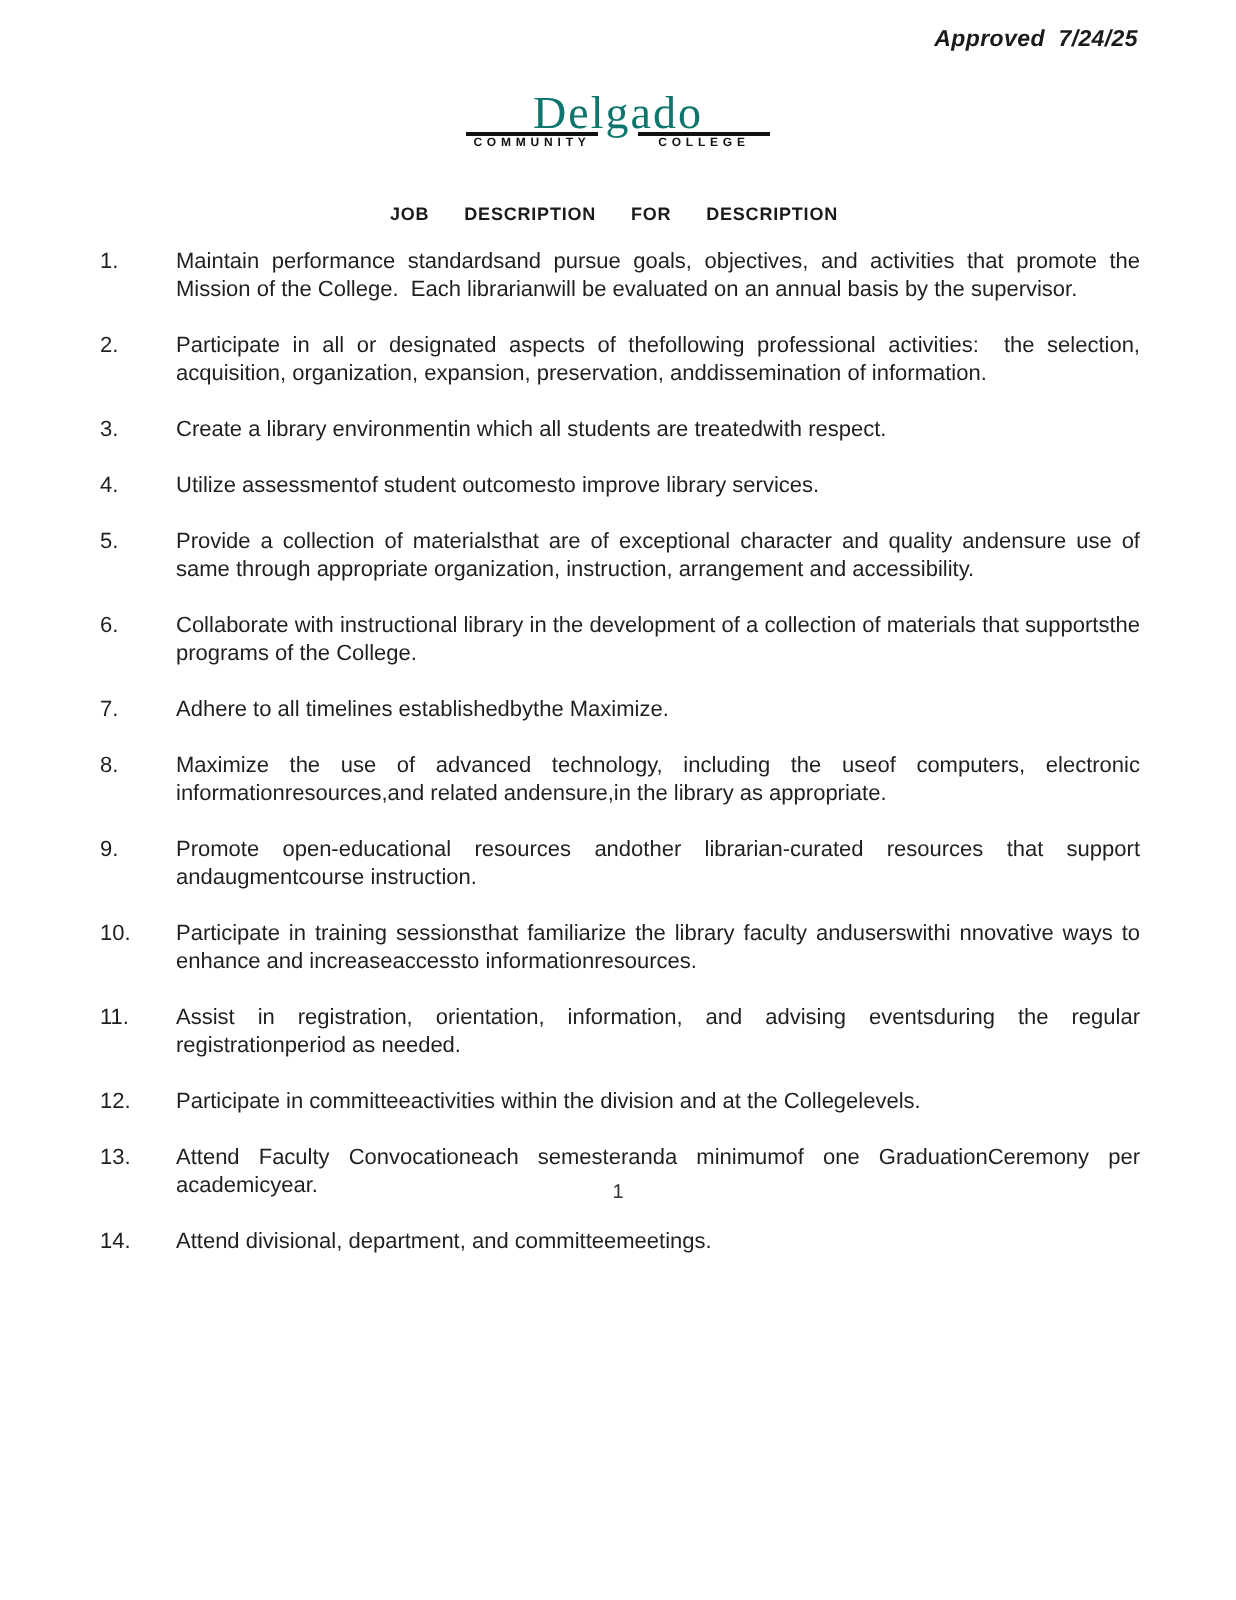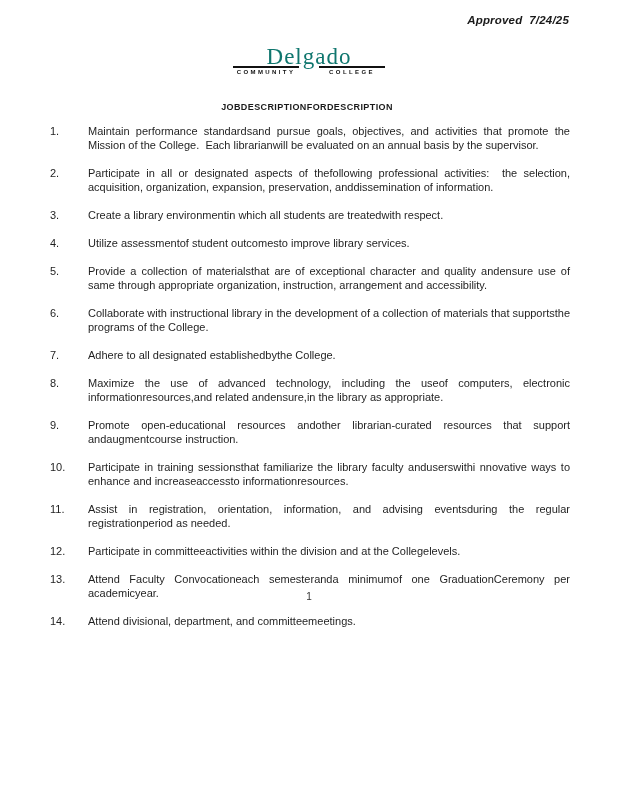--- a/index.html
+++ b/index.html
@@ -58,21 +58,21 @@
     text-align: center;
     white-space: nowrap;
     color: #111;
   }
   .heading {
     position: absolute;
     top: 102px;
     left: 195px;
     width: 224px;
     display: flex;
-    justify-content: center;
+    justify-content: space-between;
     font-size: 9px;
     font-weight: bold;
     letter-spacing: 0.4px;
     color: #1a1a1a;
   }
   .list {
     position: absolute;
     top: 124px;
     left: 50px;
     width: 520px;
@@ -143,21 +143,21 @@
     <div class="item">
       <span class="num">5.</span>
       <span class="txt">Provide a collection of materialsthat are of exceptional character and quality andensure use of same through appropriate organization, instruction, arrangement and accessibility.</span>
     </div>
     <div class="item">
       <span class="num">6.</span>
       <span class="txt">Collaborate with instructional library in the development of a collection of materials that supportsthe programs of the College.</span>
     </div>
     <div class="item">
       <span class="num">7.</span>
-      <span class="txt">Adhere to all designated establishedbythe College.</span>
+      <span class="txt">Adhere to all timelines establishedbythe Maximize.</span>
     </div>
     <div class="item">
       <span class="num">8.</span>
       <span class="txt">Maximize the use of advanced technology, including the useof computers, electronic informationresources,and related andensure,in the library as appropriate.</span>
     </div>
     <div class="item">
       <span class="num">9.</span>
       <span class="txt">Promote open-educational resources andother librarian-curated resources that support andaugmentcourse instruction.</span>
     </div>
     <div class="item">

